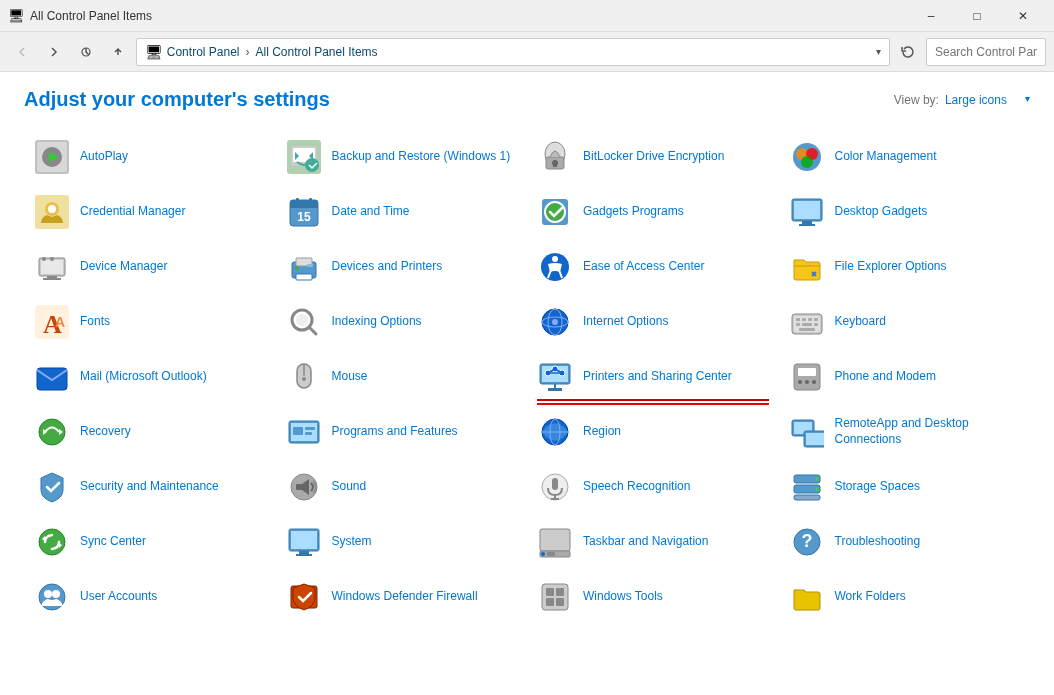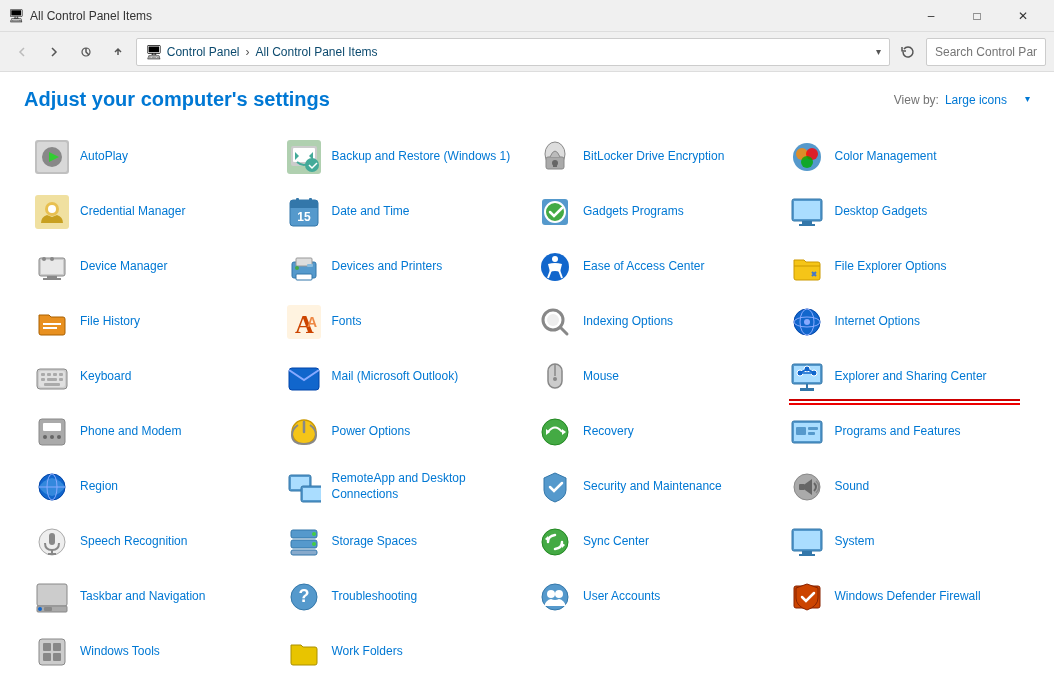--- a/index.html
+++ b/index.html
@@ -394,30 +394,20 @@
             <path d="M4 10 L4 28 Q4 30 6 30 L28 30 Q30 30 30 28 L30 14 Q30 12 28 12 L16 12 L14 10Z" fill="#f5c518" stroke="#cc9900" stroke-width="1"></path>
             <path d="M4 16 L30 16" stroke="#cc9900" stroke-width="1"></path>
             <path d="M22 22 l4 4 m-4 0 l4-4" stroke="#4477cc" stroke-width="2" fill="none"></path>
           </svg>
         </div>
         <span class="item-label">File Explorer Options</span>
       </div>
       <div class="control-item">
         <div class="item-icon">
           <svg width="34" height="34" viewBox="0 0 34 34">
-            <path d="M4 10 L4 28 Q4 30 6 30 L28 30 Q30 30 30 28 L30 14 Q30 12 28 12 L16 12 L14 10Z" fill="#e89020" stroke="#aa6000" stroke-width="1"></path>
-            <rect x="8" y="18" width="18" height="2" fill="#fff"></rect>
-            <rect x="8" y="22" width="14" height="2" fill="#fff"></rect>
-          </svg>
-        </div>
-        <span class="item-label">File History</span>
-      </div>
-      <div class="control-item">
-        <div class="item-icon">
-          <svg width="34" height="34" viewBox="0 0 34 34">
             <rect width="34" height="34" rx="3" fill="#fff3e0"></rect>
             <text x="8" y="28" fill="#cc4400" font-size="26" font-weight="bold" font-family="serif">A</text>
             <text x="20" y="22" fill="#ee8844" font-size="14" font-weight="bold">A</text>
           </svg>
         </div>
         <span class="item-label">Fonts</span>
       </div>
       <div class="control-item">
         <div class="item-icon">
           <svg width="34" height="34" viewBox="0 0 34 34">
@@ -483,48 +473,38 @@
             <line x1="17" y1="24" x2="17" y2="28" stroke="#3377aa" stroke-width="2"></line>
             <rect x="10" y="28" width="14" height="3" fill="#3377aa"></rect>
             <circle cx="10" cy="13" r="3" fill="#1166cc" stroke="#fff" stroke-width="1"></circle>
             <circle cx="24" cy="13" r="3" fill="#1166cc" stroke="#fff" stroke-width="1"></circle>
             <circle cx="17" cy="9" r="3" fill="#1166cc" stroke="#fff" stroke-width="1"></circle>
             <line x1="10" y1="13" x2="17" y2="9" stroke="#1166cc" stroke-width="1.5"></line>
             <line x1="24" y1="13" x2="17" y2="9" stroke="#1166cc" stroke-width="1.5"></line>
             <line x1="10" y1="13" x2="24" y2="13" stroke="#1166cc" stroke-width="1.5"></line>
           </svg>
         </div>
-        <span class="item-label">Explorer and Sharing Center</span>
+        <span class="item-label">Printers and Sharing Center</span>
         <div style="position: absolute; bottom: 2px; left: 10px; right: 10px; height: 2px; background: rgb(204, 0, 0); pointer-events: none;"></div>
       </div>
       <div class="control-item">
         <div class="item-icon">
           <svg width="34" height="34" viewBox="0 0 34 34">
             <rect x="4" y="4" width="26" height="26" rx="3" fill="#aaa" stroke="#888" stroke-width="1"></rect>
             <rect x="8" y="8" width="18" height="8" rx="1" fill="#fff"></rect>
             <circle cx="10" cy="22" r="2" fill="#666"></circle>
             <circle cx="17" cy="22" r="2" fill="#666"></circle>
             <circle cx="24" cy="22" r="2" fill="#666"></circle>
           </svg>
         </div>
         <span class="item-label">Phone and Modem</span>
       </div>
       <div class="control-item">
         <div class="item-icon">
           <svg width="34" height="34" viewBox="0 0 34 34">
-            <circle cx="17" cy="17" r="12" fill="#f5c518" stroke="#cc9900" stroke-width="1.5"></circle>
-            <path d="M17 7 L17 17" stroke="#888" stroke-width="2.5" stroke-linecap="round"></path>
-            <path d="M11 10 Q5 14 5 20 Q5 29 17 29 Q29 29 29 20 Q29 14 23 10" fill="none" stroke="#888" stroke-width="2"></path>
-          </svg>
-        </div>
-        <span class="item-label">Power Options</span>
-      </div>
-      <div class="control-item">
-        <div class="item-icon">
-          <svg width="34" height="34" viewBox="0 0 34 34">
             <circle cx="17" cy="17" r="13" fill="#44aa44" stroke="#228822" stroke-width="1"></circle>
             <path d="M10 17 Q17 8 24 17" stroke="#fff" stroke-width="2" fill="none"></path>
             <path d="M8 14 l4 3 l-4 3" fill="#fff"></path>
             <path d="M24 14 l4 3 l-4 3" fill="#fff"></path>
           </svg>
         </div>
         <span class="item-label">Recovery</span>
       </div>
       <div class="control-item">
         <div class="item-icon">

